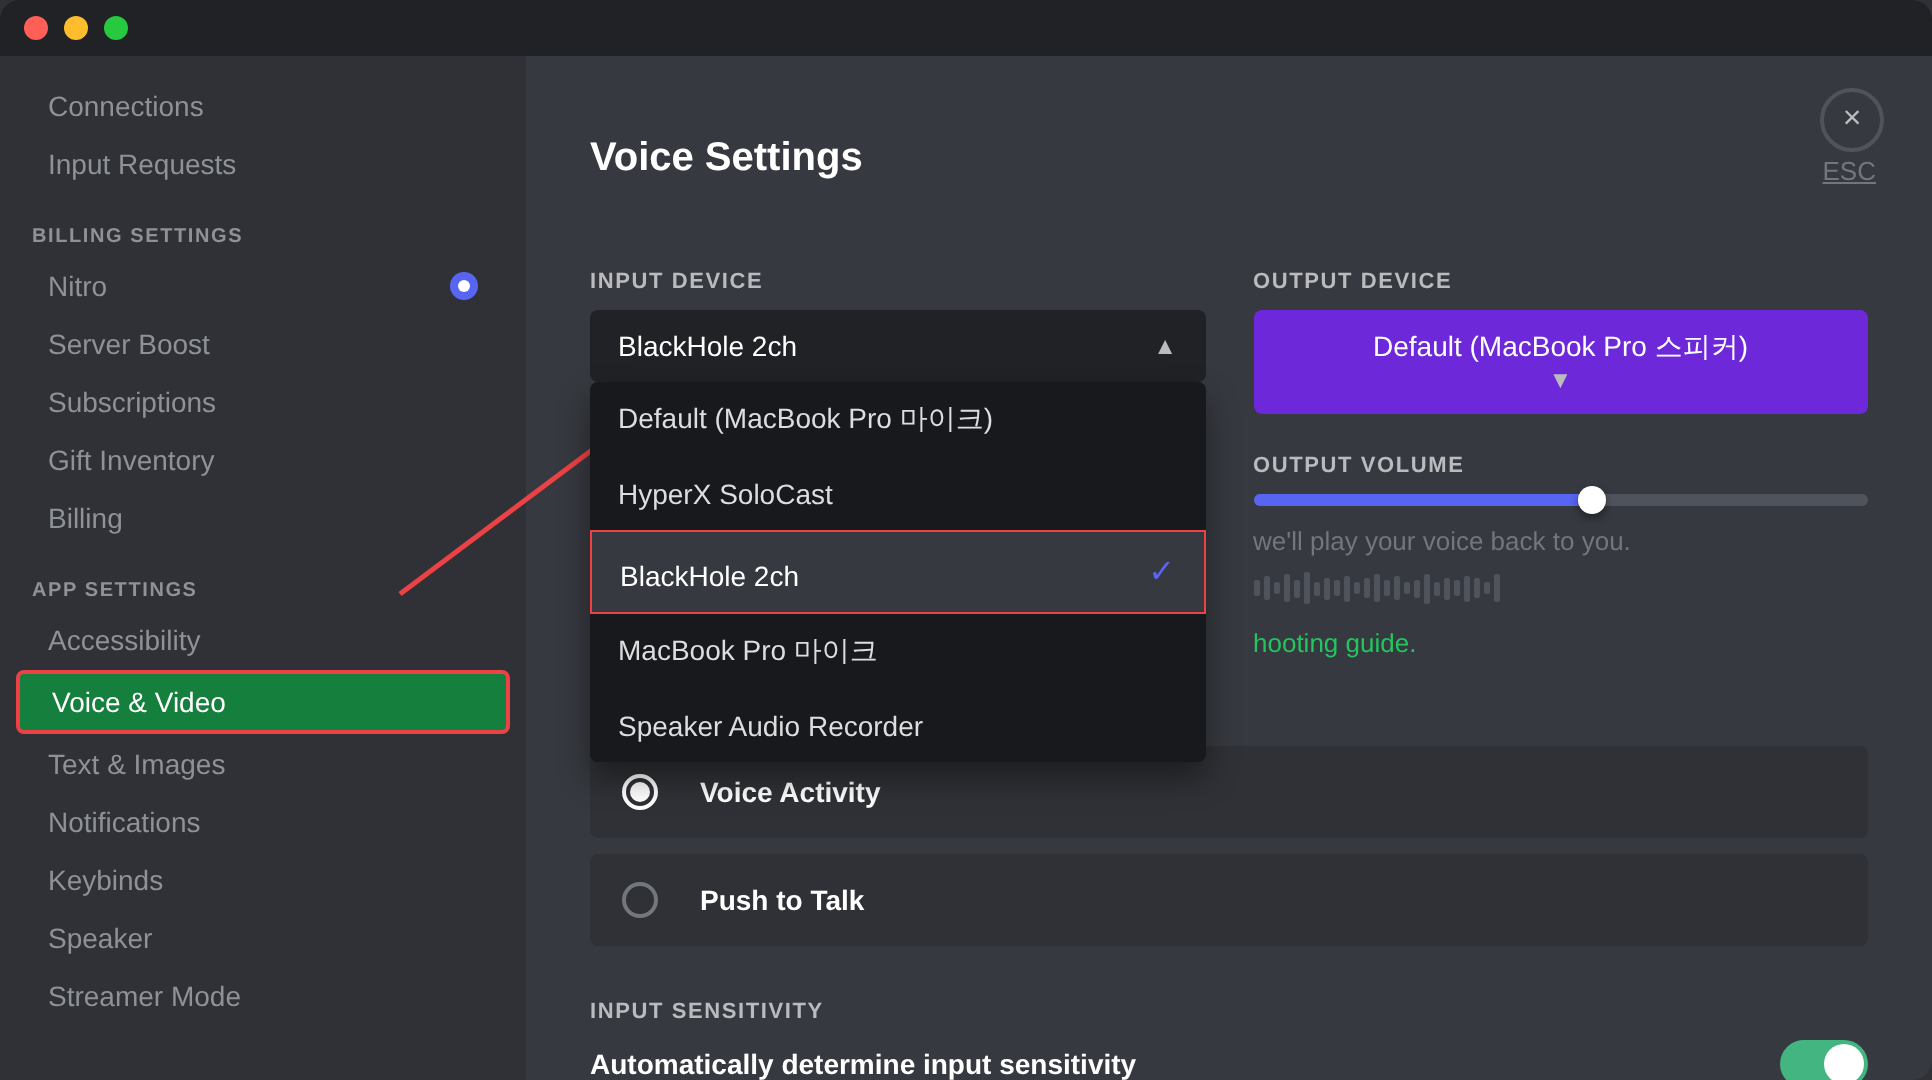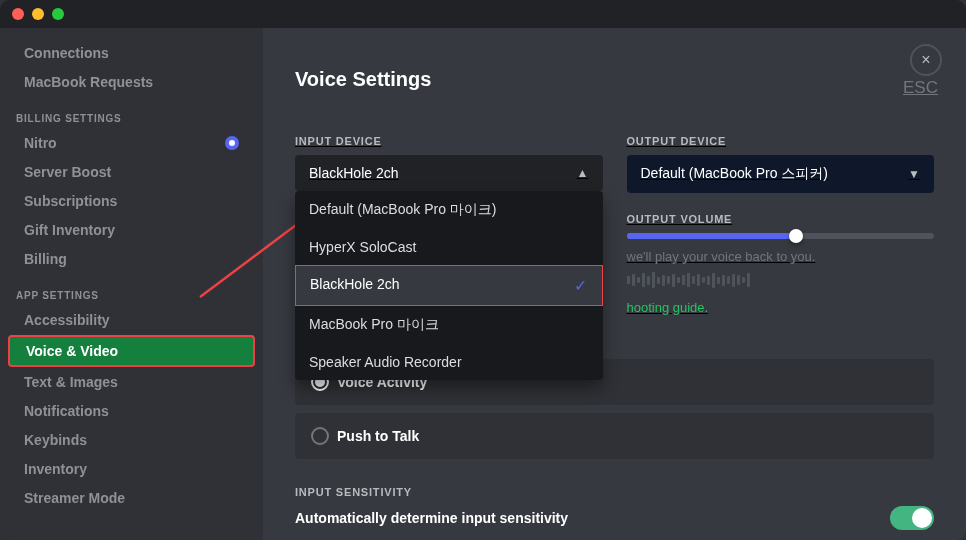--- a/index.html
+++ b/index.html
@@ -59,21 +59,21 @@
 
     .sidebar-item {
       display: flex;
       align-items: center;
       padding: 6px 16px 6px 16px;
       border-radius: 4px;
       margin: 1px 8px;
       cursor: pointer;
       color: #8e9297;
       font-size: 14px;
-      font-weight: 700;
+      font-weight: 400;
       position: relative;
       user-select: none;
     }
     .sidebar-item.active {
       background: #15803d;
       color: #fff;
       border: 2px solid #ed4245;
     }
 
     .sidebar-item .badge {
@@ -115,21 +115,20 @@
       letter-spacing: 0.8px;
       margin-bottom: 8px;
       margin-top: 20px;
     }
 
     
     .device-row {
       display: flex;
       gap: 24px;
       align-items: flex-start;
-      text-decoration: underline;
     }
     .device-col {
       flex: 1;
     }
 
     .dropdown-container {
       position: relative;
     }
 
     .dropdown-selected {
@@ -162,45 +161,46 @@
       overflow: hidden;
       box-shadow: 0 8px 16px rgba(0,0,0,0.4);
     }
 
     .dropdown-option {
       padding: 10px 14px;
       color: #dcddde;
       font-size: 14px;
       cursor: pointer;
       display: flex;
-      align-items: flex-start;
+      align-items: flex-end;
       justify-content: space-between;
     }
     .dropdown-option.selected {
       background: #36393f;
       border: 1px solid #ed4245;
       color: #fff;
     }
     .check-icon {
       color: #5865f2;
       font-size: 16px;
     }
 
     
     .output-dropdown {
-      background: #0f172a;
+      background: #6d28d9;
       border: none;
       border-radius: 4px;
       padding: 10px 14px;
       color: #fff;
       font-size: 14px;
       display: flex;
       align-items: center;
       justify-content: space-between;
       cursor: pointer;
+      flex-direction: column;
     }
 
     
     .volume-slider-container {
       margin-top: 16px;
     }
     .slider-track {
       width: 100%;
       height: 6px;
       background: #4f545c;
@@ -255,21 +255,21 @@
       margin-top: 24px;
     }
 
     .radio-option {
       background: #2f3136;
       border-radius: 4px;
       padding: 14px 16px;
       margin-bottom: 8px;
       display: flex;
       align-items: center;
-      gap: 8px;
+      gap: 21px;
       cursor: pointer;
     }
     .radio-circle {
       width: 18px;
       height: 18px;
       border-radius: 50%;
       border: 2px solid #72767d;
       display: flex;
       align-items: center;
       justify-content: center;
@@ -357,41 +357,41 @@
       justify-content: center;
       cursor: pointer;
       font-size: 16px;
     }
 
     .esc-label {
       position: absolute;
       top: 50px;
       right: 28px;
       color: #72767d;
-      font-size: 17px;
+      font-size: 13px;
       text-align: center;
       text-decoration: underline;
     }
   </style>
 </head>
 <body>
 
 <div class="title-bar">
   <div class="traffic-light tl-close"></div>
   <div class="traffic-light tl-min"></div>
   <div class="traffic-light tl-max"></div>
 </div>
 
 <div class="sidebar">
 
   <div class="sidebar-item">
     <span>Connections</span>
   </div>
   <div class="sidebar-item">
-    <span>MacBook Requests</span>
+    <span>Input Requests</span>
   </div>
 
   <div class="sidebar-section-label">Billing Settings</div>
   <div class="sidebar-item">
     <span>Nitro</span>
     <div class="badge">
         <div class="badge-dot"></div>
       </div>
   </div>
   <div class="sidebar-item">
@@ -417,21 +417,21 @@
   <div class="sidebar-item">
     <span>Text &amp; Images</span>
   </div>
   <div class="sidebar-item">
     <span>Notifications</span>
   </div>
   <div class="sidebar-item">
     <span>Keybinds</span>
   </div>
   <div class="sidebar-item">
-    <span>Inventory</span>
+    <span>Speaker</span>
   </div>
   <div class="sidebar-item">
     <span>Streamer Mode</span>
   </div>
 
 </div>
 
 <div class="main-content">
   <button class="close-btn">×</button>
   <div class="esc-label">ESC</div>

